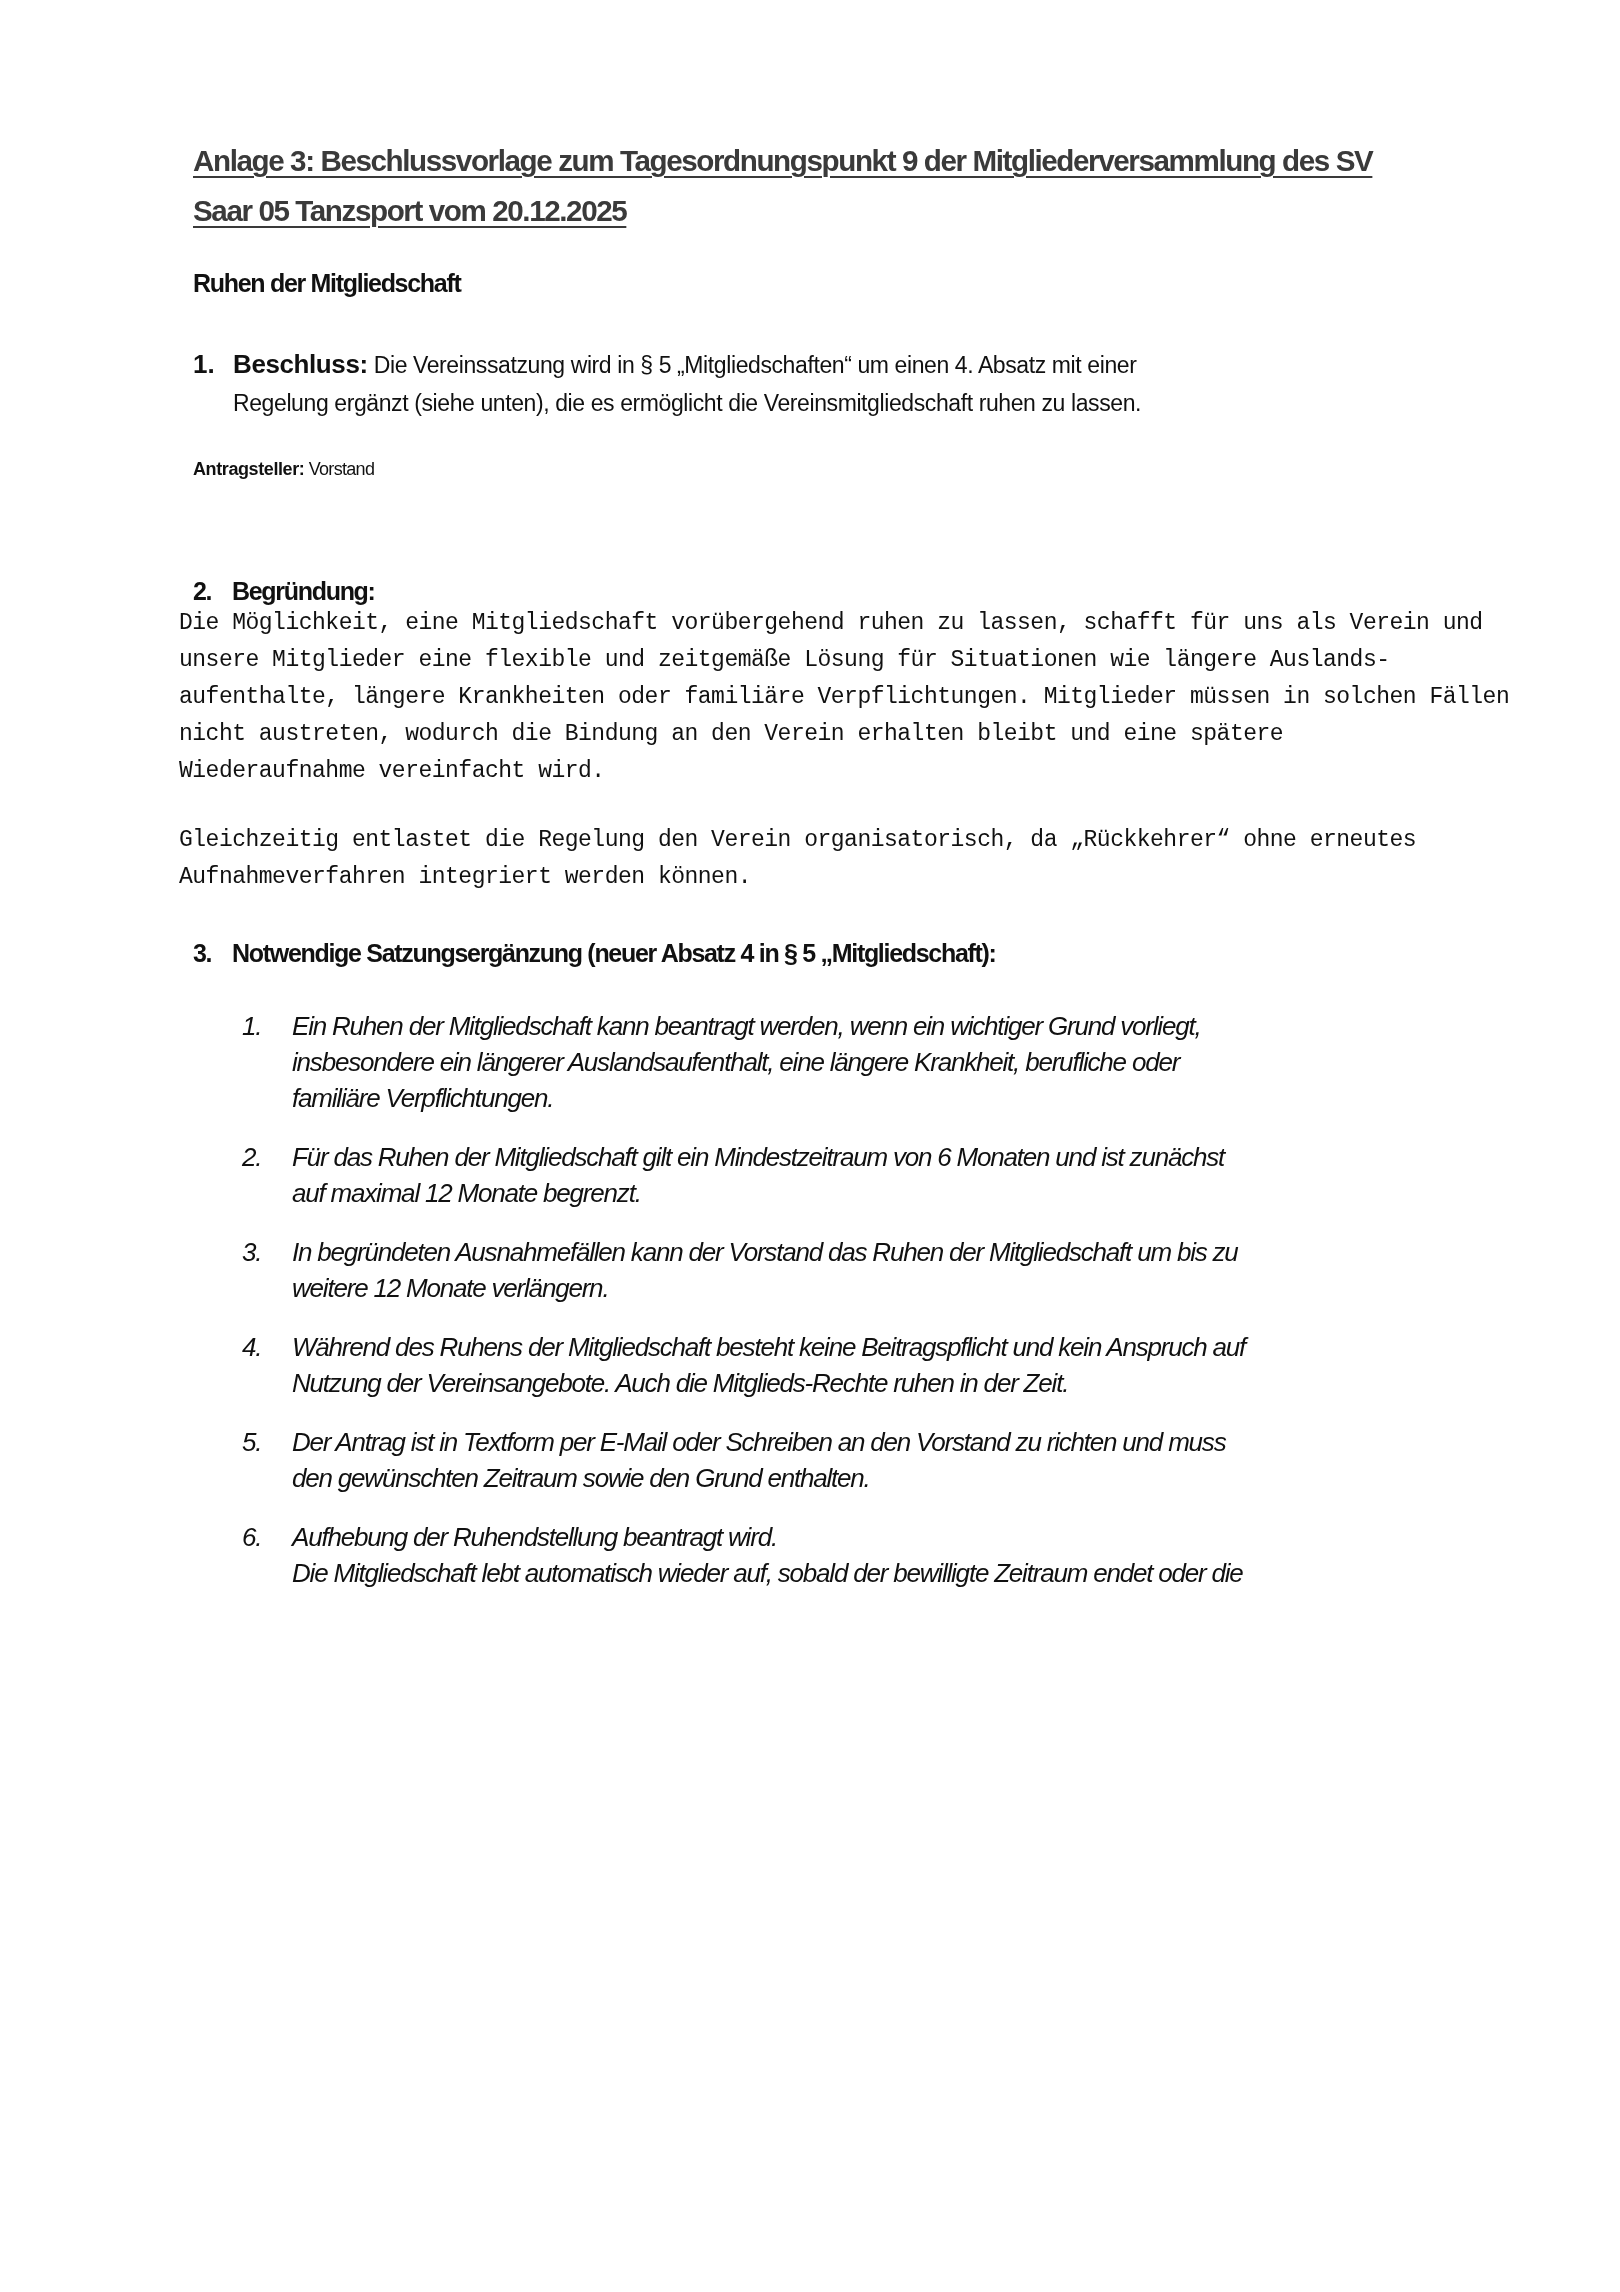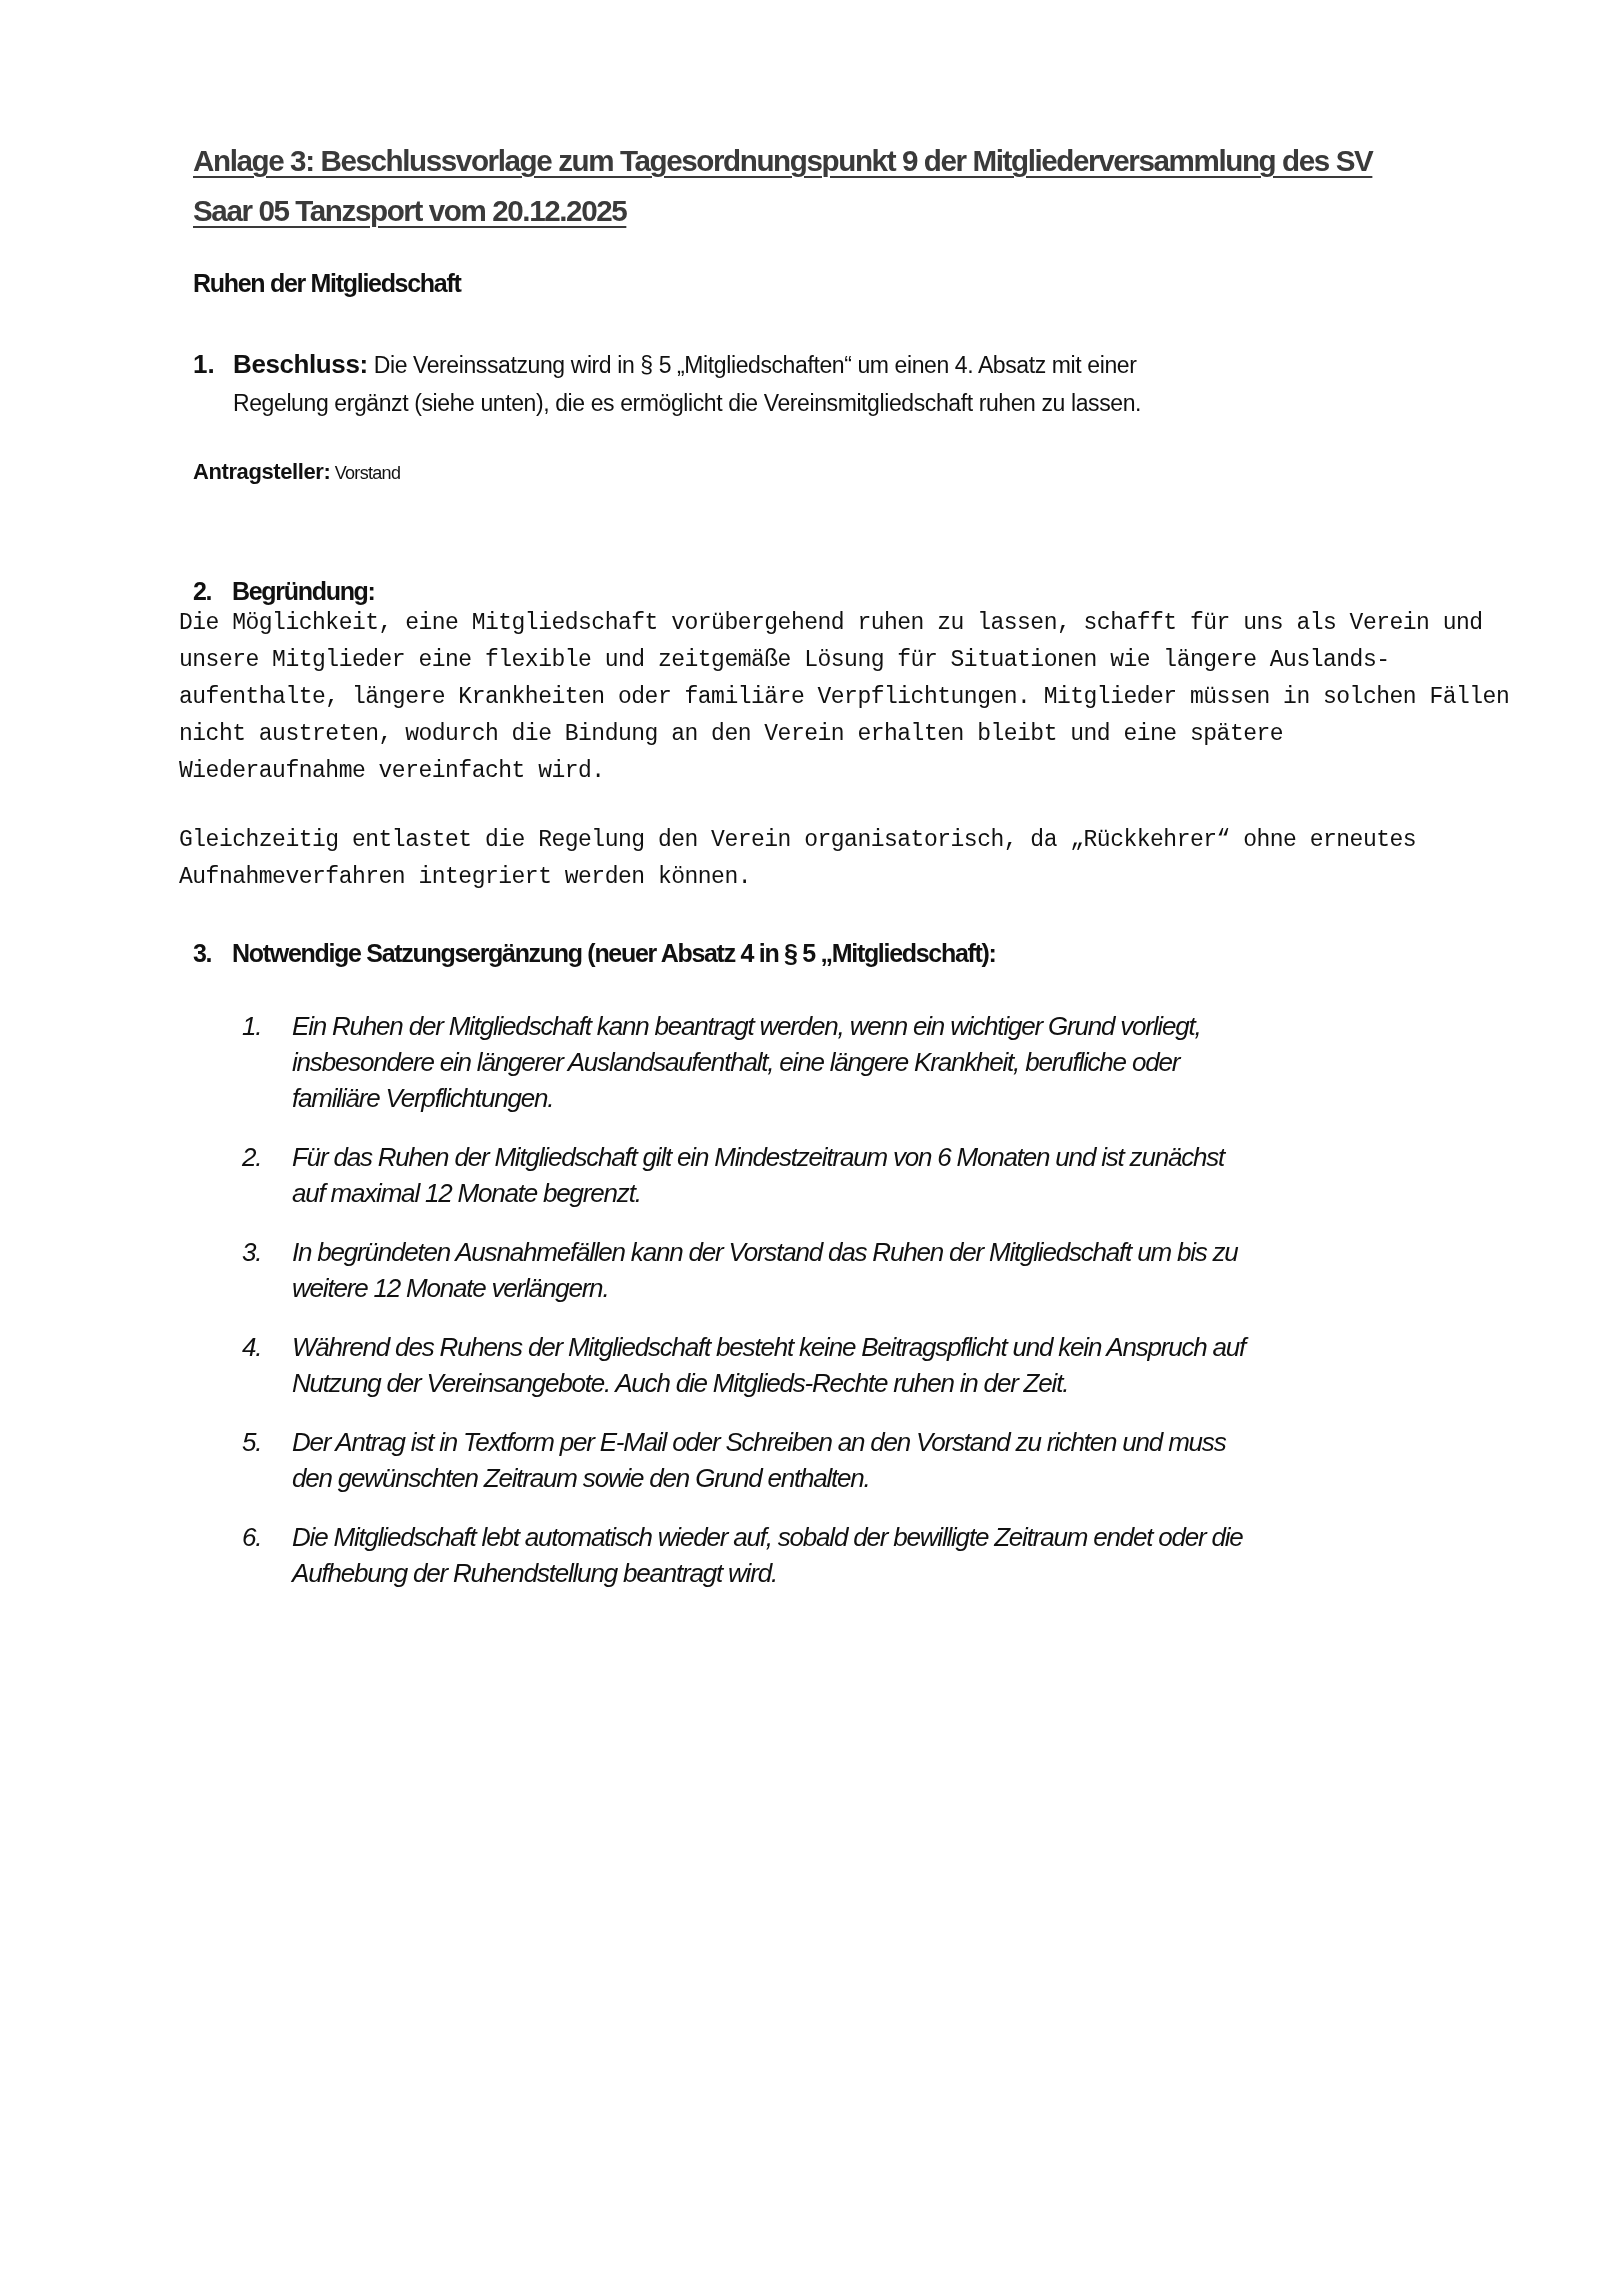--- a/index.html
+++ b/index.html
@@ -27,21 +27,21 @@
     }
     .item1 .num { position: absolute; left: 0; top: 0; font-weight: bold; font-size: 26px; }
     .item1 .body { margin-left: 40px; }
     .item1 .label { font-weight: bold; font-size: 26px; letter-spacing: -0.4px; }
     .item1 .text { font-size: 23px; letter-spacing: -0.4px; }
 
     .applicant {
       position: absolute; left: 193px; top: 459px;
       font-family: "Liberation Sans", sans-serif; color: #111;
     }
-    .applicant .label { font-weight: bold; font-size: 22px; letter-spacing: -0.4px; }
+    .applicant .label { font-weight: bold; font-size: 18px; letter-spacing: -0.4px; }
     .applicant .value { font-size: 18px; letter-spacing: -0.7px; }
 
     .section-heading {
       position: absolute; left: 193px;
       font-family: "Liberation Sans", sans-serif; font-weight: bold;
       font-size: 25px; color: #111; letter-spacing: -1.3px;
     }
     .section-heading .num { display: inline-block; width: 39px; }
     .sec2 { top: 533px; margin-top: 44px; }
     .sec3 { top: 939px; }
@@ -132,19 +132,19 @@
       <span class="rline">Während des Ruhens der Mitgliedschaft besteht keine Beitragspflicht und kein Anspruch auf</span>
       <span class="rline">Nutzung der Vereinsangebote. Auch die Mitglieds-Rechte ruhen in der Zeit.</span>
     </li>
     <li>
       <span class="rnum">5.</span>
       <span class="rline">Der Antrag ist in Textform per E-Mail oder Schreiben an den Vorstand zu richten und muss</span>
       <span class="rline">den gewünschten Zeitraum sowie den Grund enthalten.</span>
     </li>
     <li>
       <span class="rnum">6.</span>
+      <span class="rline">Aufhebung der Ruhendstellung beantragt wird.</span>
       <span class="rline">Die Mitgliedschaft lebt automatisch wieder auf, sobald der bewilligte Zeitraum endet oder die</span>
-      <span class="rline">Aufhebung der Ruhendstellung beantragt wird.</span>
     </li>
   </ol>
 
 </div>
 
 
 </body></html>

